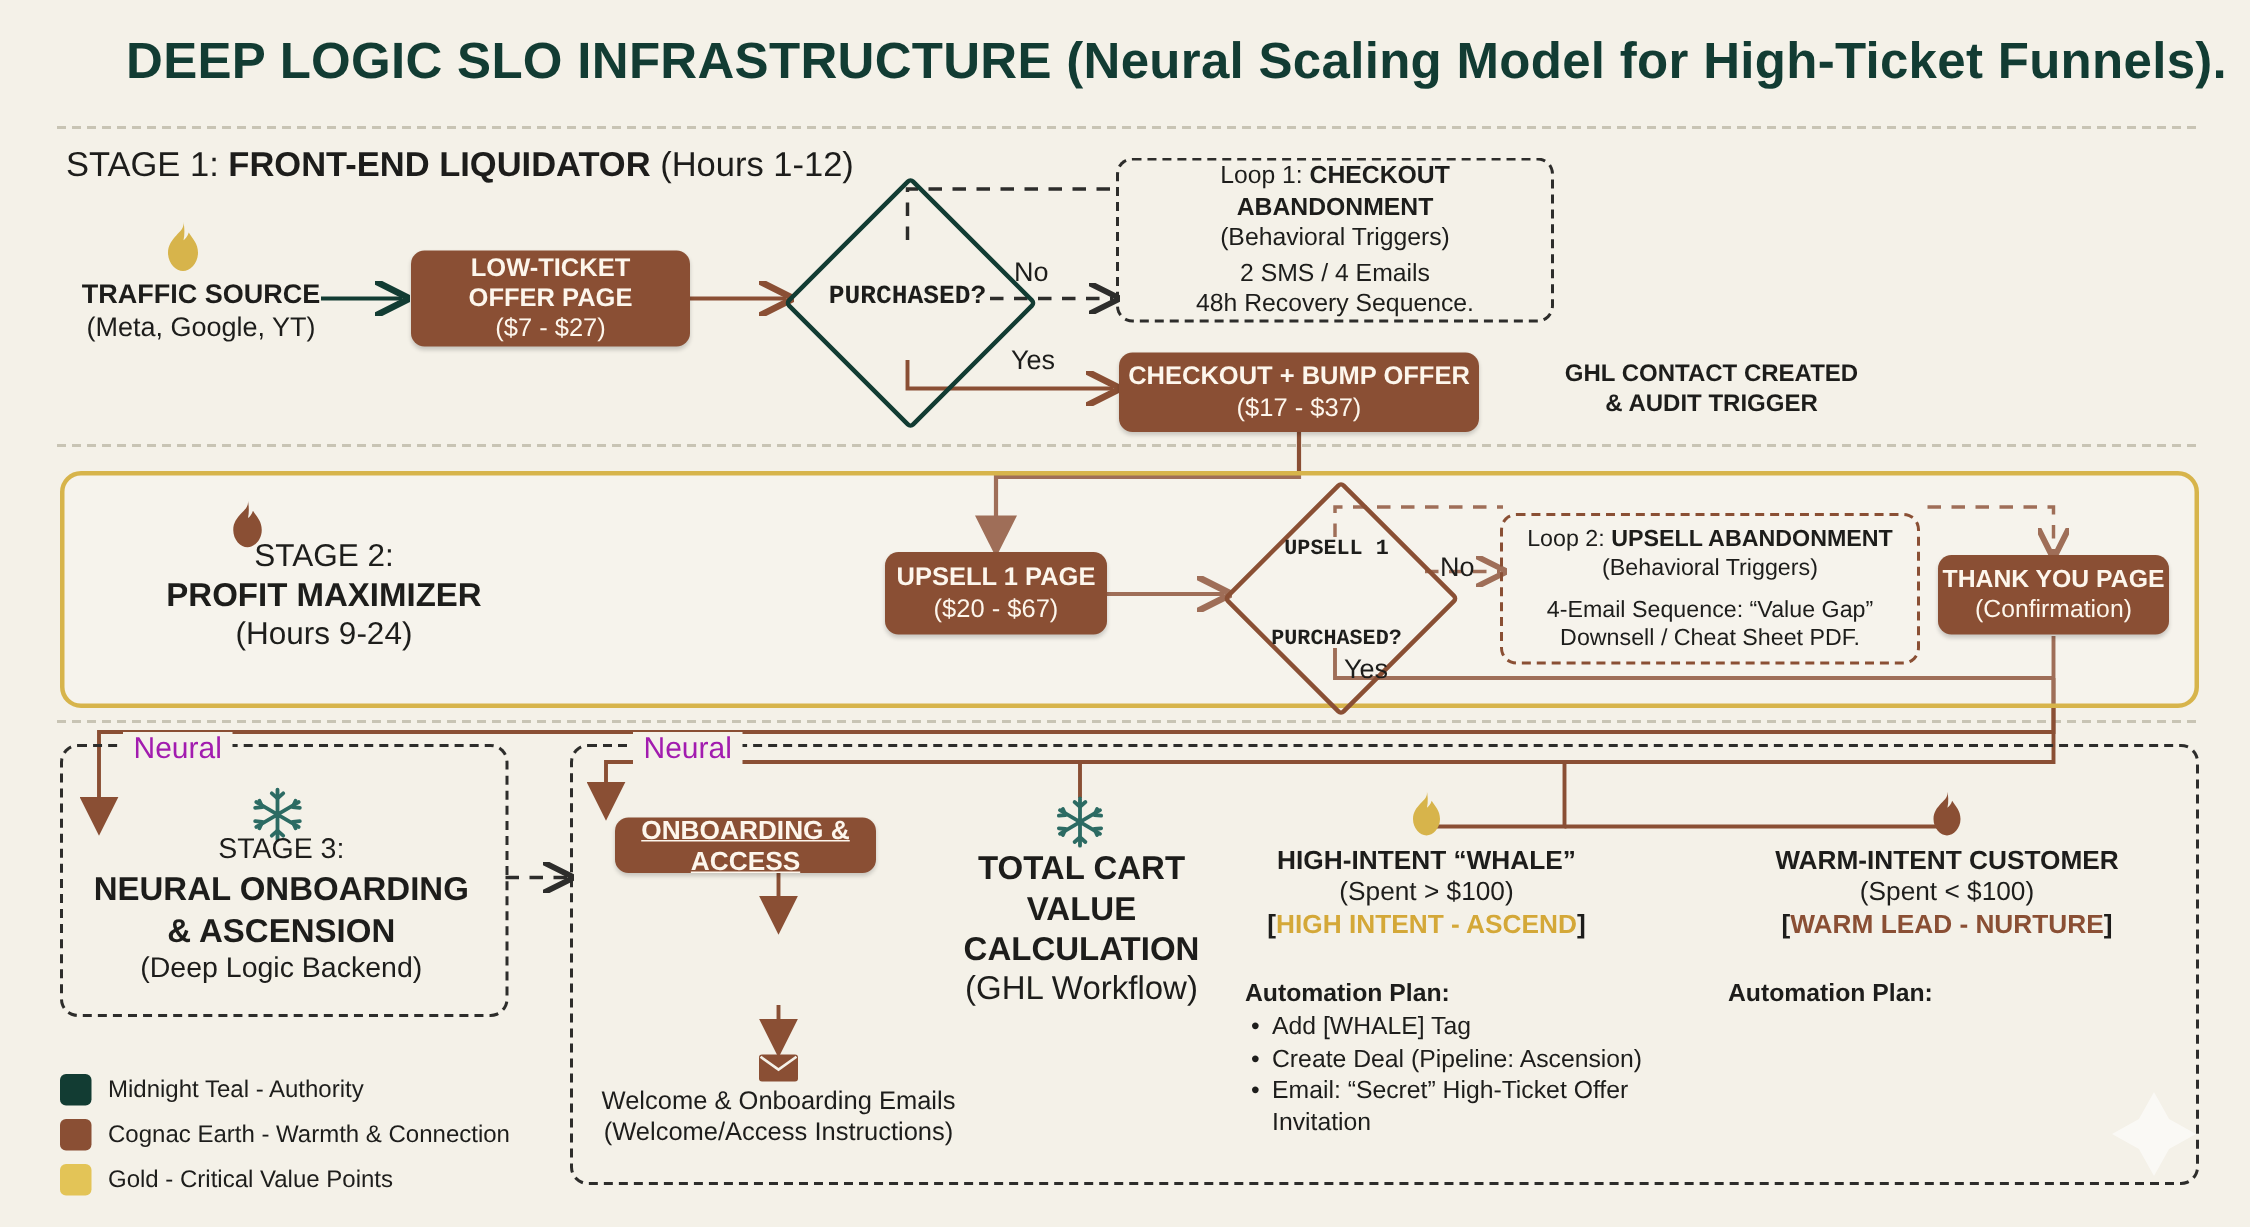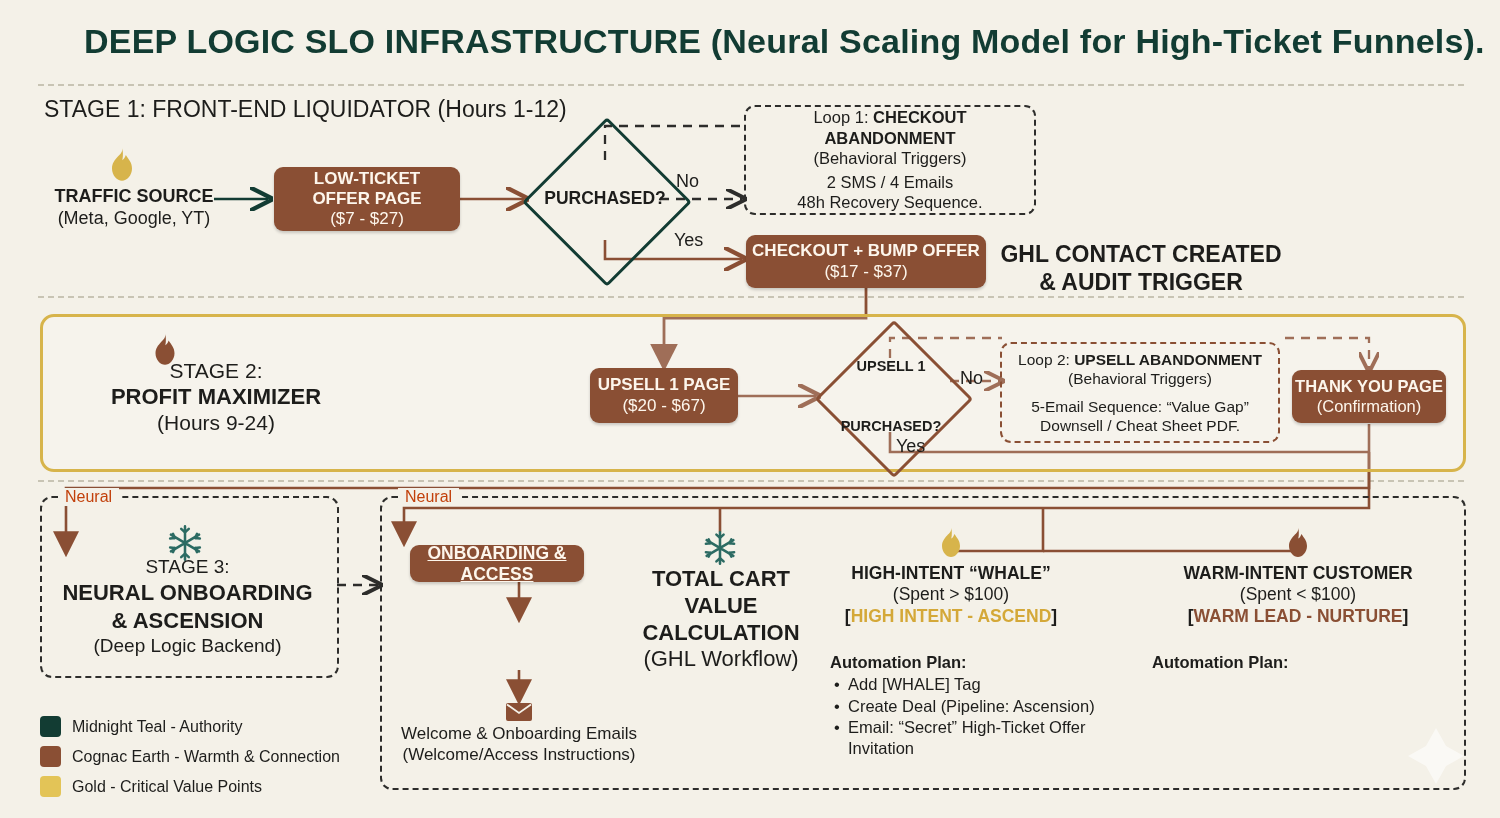--- a/index.html
+++ b/index.html
@@ -26,21 +26,21 @@
     letter-spacing:.2px;white-space:nowrap;
   }
 
   
   .divider{
     border-top:2px dashed #c8c4b4;height:0;left:38px;width:1426px;
   }
 
   
   .stage1-head{left:44px;top:96px;font-size:23px;color:#1d1d1b;white-space:nowrap;}
-  .stage1-head b{font-weight:normal;}
+  .stage1-head b{font-weight:bold;}
 
   
   .solidbox{
     background:#8a4f34;border-radius:9px;color:#fdf6ec;
     display:flex;flex-direction:column;align-items:center;justify-content:center;
     text-align:center;line-height:1.18;
     box-shadow:0 2px 3px rgba(0,0,0,.18);
   }
   .solidbox .l1{font-weight:bold;}
   .solidbox .l2{font-weight:normal;}
@@ -51,39 +51,39 @@
     display:flex;flex-direction:column;align-items:center;justify-content:center;
   }
   .dashbox.brown{border-color:#8a4f34;}
   .diamond{
     position:absolute;border:3px solid #123c33;background:transparent;
     transform:rotate(45deg);
   }
   .diamond.brown{border-color:#8a4f34;}
   .diamond-label{
     position:absolute;text-align:right;font-weight:bold;line-height:1.12;
-    display:flex;align-items:center;justify-content:center;
+    display:flex;align-items:center;justify-content:center;font-family:Liberation Mono, monospace;
   }
 
   
   .stage2box{
     left:40px;top:314px;width:1420px;height:152px;
     border:3px solid #d7b44b;border-radius:14px;background:rgba(255,255,255,.18);
   }
   .stage2-title{
     left:66px;top:358px;width:300px;text-align:center;font-size:21px;line-height:1.22;
   }
   .stage2-title b{font-weight:bold;font-size:22px;}
 
   
   .neuralpanel{
     border:2px dashed #2d2d2b;border-radius:12px;background:transparent;
   }
   .neural-tag{
-    position:absolute;background:#f4f1e8;padding:0 7px;font-size:16px;color:#c2410c;
+    position:absolute;background:#f4f1e8;padding:0 7px;font-size:20px;color:#a21caf;margin-left:24px;
   }
   .s3-left{left:40px;top:496px;width:295px;height:178px;}
   .s3-right{left:380px;top:496px;width:1082px;height:290px;}
 
   .s3-left-txt{
     left:44px;top:555px;width:287px;text-align:center;font-size:19px;line-height:1.26;
   }
   .s3-left-txt .big{font-weight:bold;font-size:22px;}
 
   
@@ -209,21 +209,21 @@
     <div style="height:9px"></div>
     <div>2 SMS / 4 Emails</div>
     <div>48h Recovery Sequence.</div>
   </div>
 
   <div class="abs solidbox" style="left:746px;top:235px;width:240px;height:53px;font-size:17px;">
     <div class="l1">CHECKOUT + BUMP OFFER</div>
     <div class="l2">($17 - $37)</div>
   </div>
 
-  <div class="ctext lbl-bold" style="left:1000px;top:240px;width:282px;font-size:23px;">
+  <div class="ctext lbl-bold" style="left:1000px;top:240px;width:282px;font-size:16px;">
     <div>GHL CONTACT CREATED</div>
     <div>&amp; AUDIT TRIGGER</div>
   </div>
 
   <div class="abs stage2box"></div>
 
   <div class="abs" style="left:144px;top:330px;width:42px;height:38px;">
     <svg viewBox="0 0 24 24" width="42" height="38">
         <path d="M12 1.5c.9 3.2-1 4.4-2.6 6.2-1.8 2-3.4 3.9-3.4 7 0 4.2 3.1 7.3 6 7.3s6-3.1 6-7.3c0-3.8-2.2-5.6-3.7-8.1-.5 1.6-1.3 2.5-2.1 3.1.6-2.8.4-5.7-.2-8.2z" fill="#8a4f34"></path>
       </svg>
@@ -248,21 +248,21 @@
   </div>
   <div class="abs fl" style="left:960px;top:368px;">No</div>
   <div class="abs fl" style="left:896px;top:436px;">Yes</div>
 
   <div class="abs dashbox brown" style="left:1000px;top:342px;width:276px;height:97px;font-size:15.5px;">
     <div>
       <span>Loop 2: </span><b>UPSELL ABANDONMENT</b>
     </div>
     <div>(Behavioral Triggers)</div>
     <div style="height:8px"></div>
-    <div>5-Email Sequence: “Value Gap”</div>
+    <div>4-Email Sequence: “Value Gap”</div>
     <div>Downsell / Cheat Sheet PDF.</div>
   </div>
 
   <div class="abs solidbox" style="left:1292px;top:370px;width:154px;height:53px;font-size:16.5px;">
     <div class="l1">THANK YOU PAGE</div>
     <div class="l2">(Confirmation)</div>
   </div>
 
   <div class="abs neuralpanel s3-left"></div>
   <div class="neural-tag" style="left:58px;top:488px;">Neural</div>

